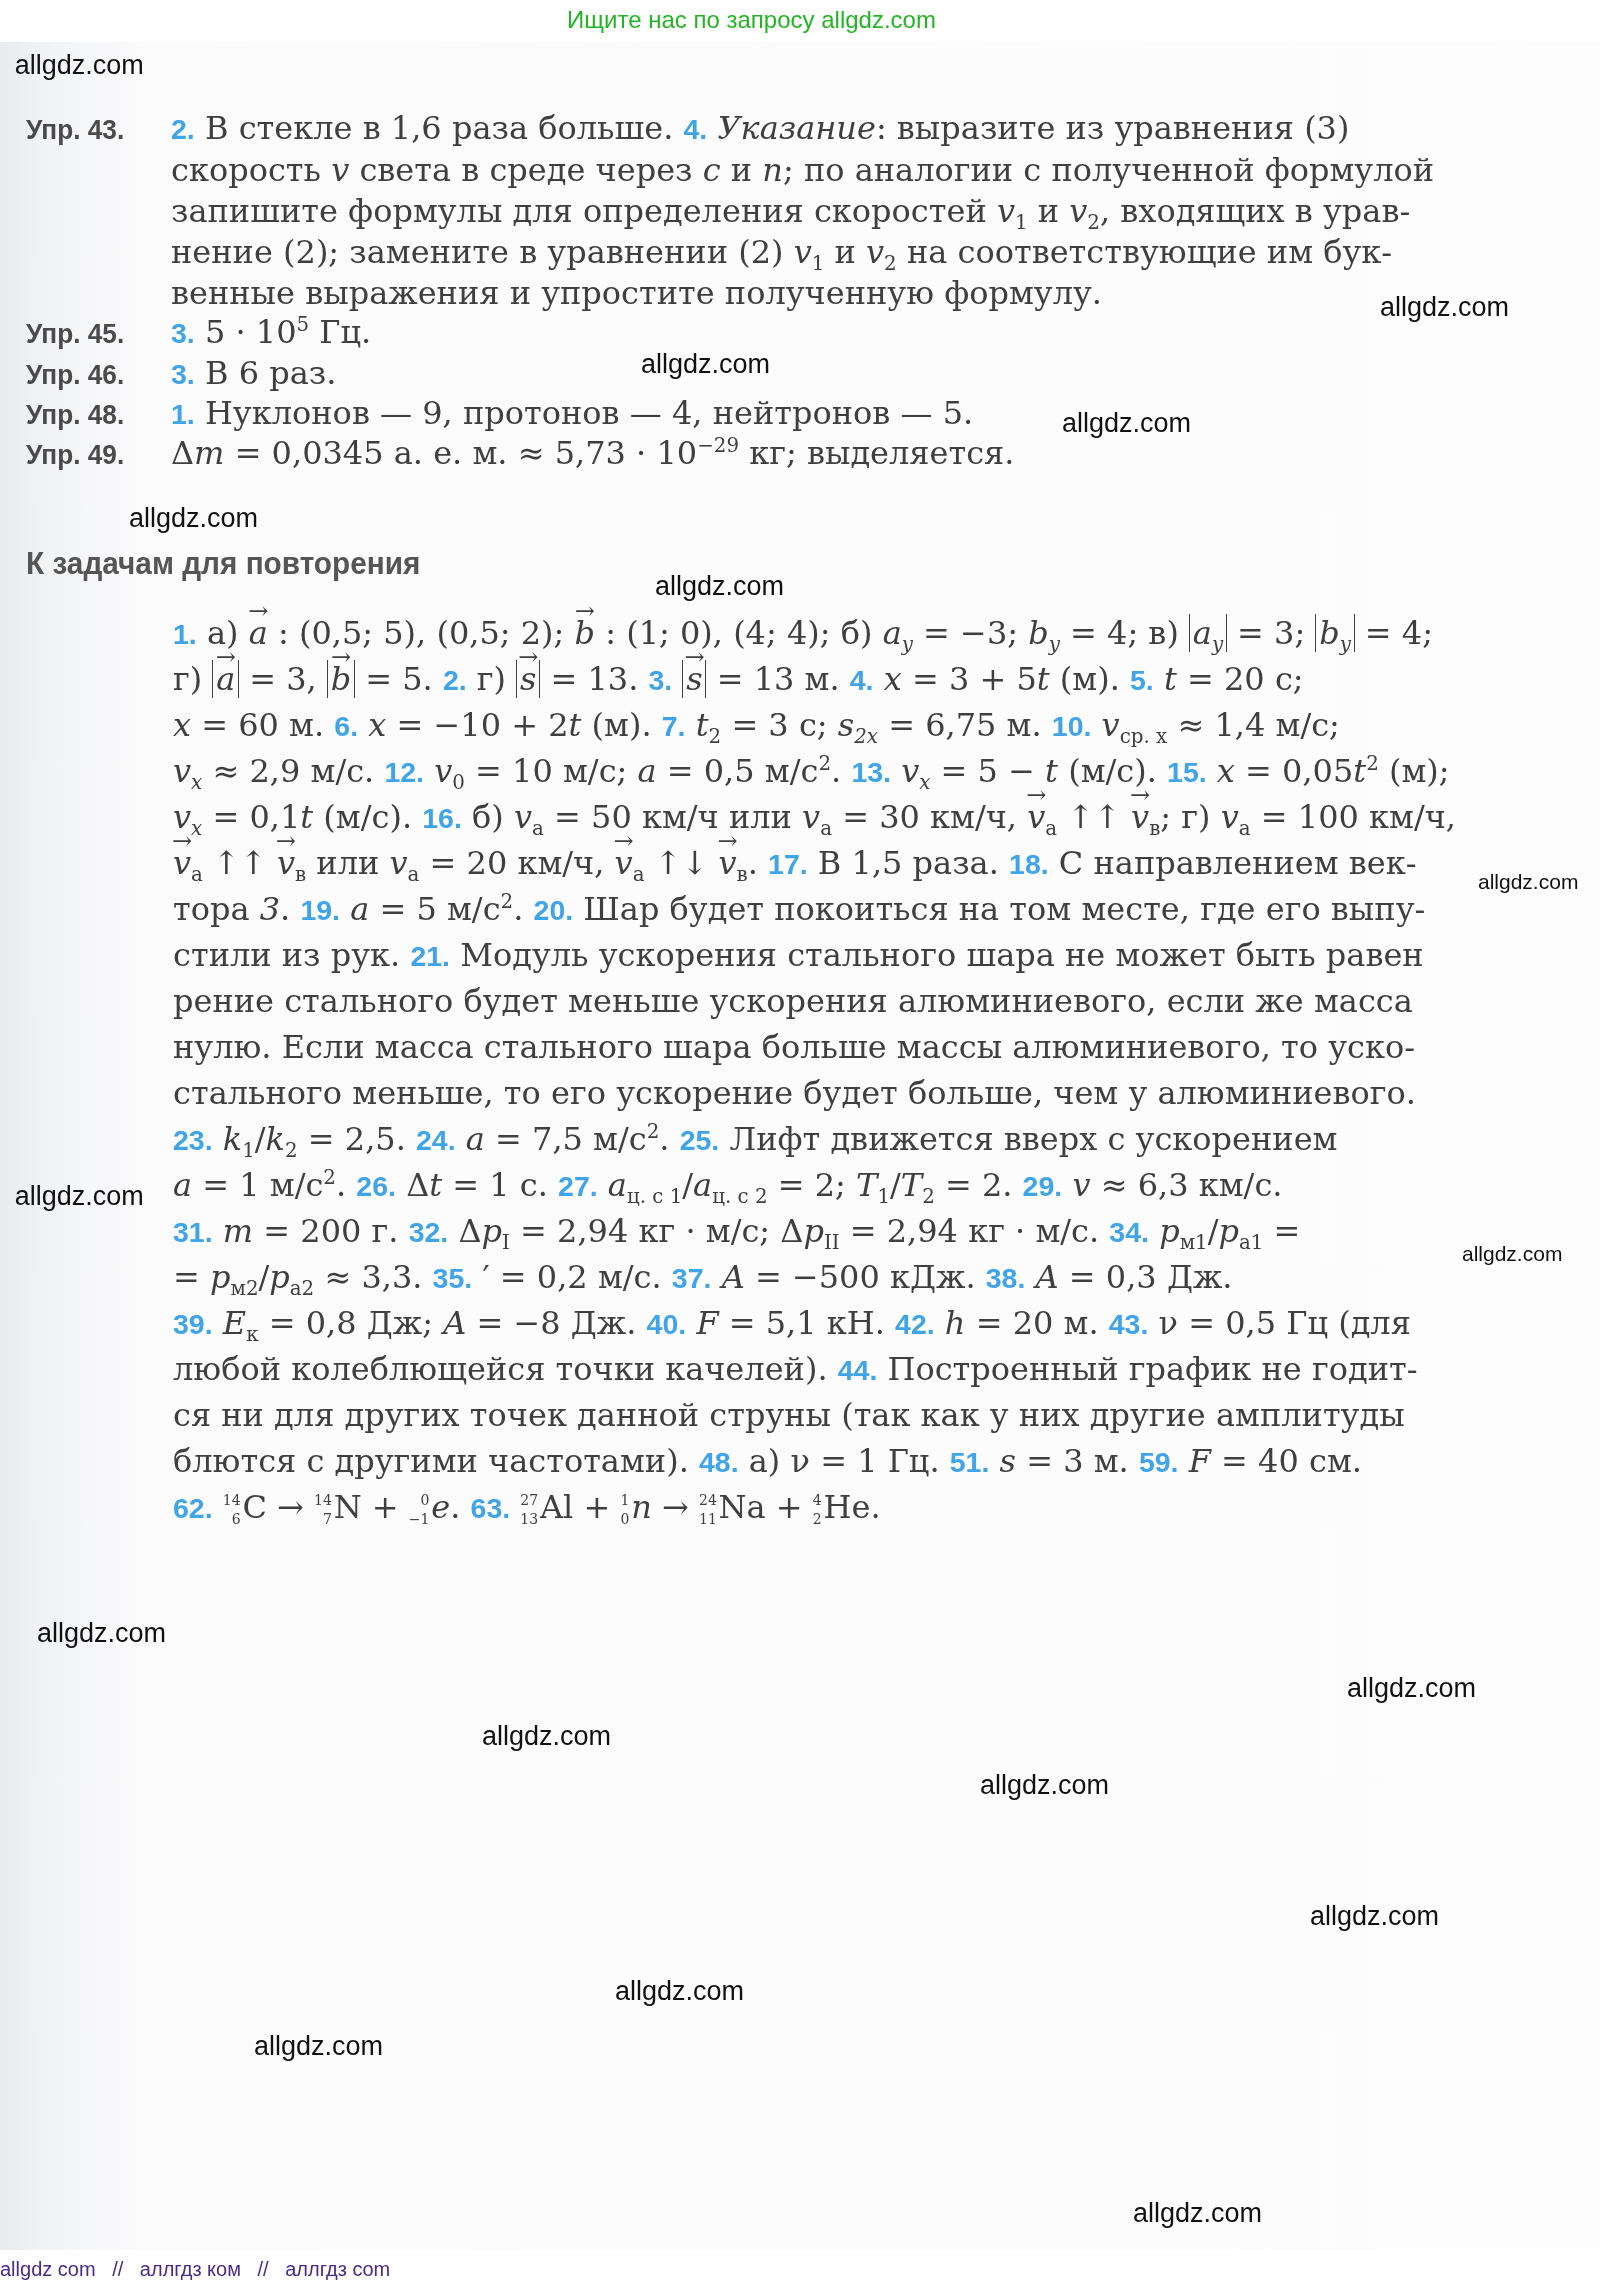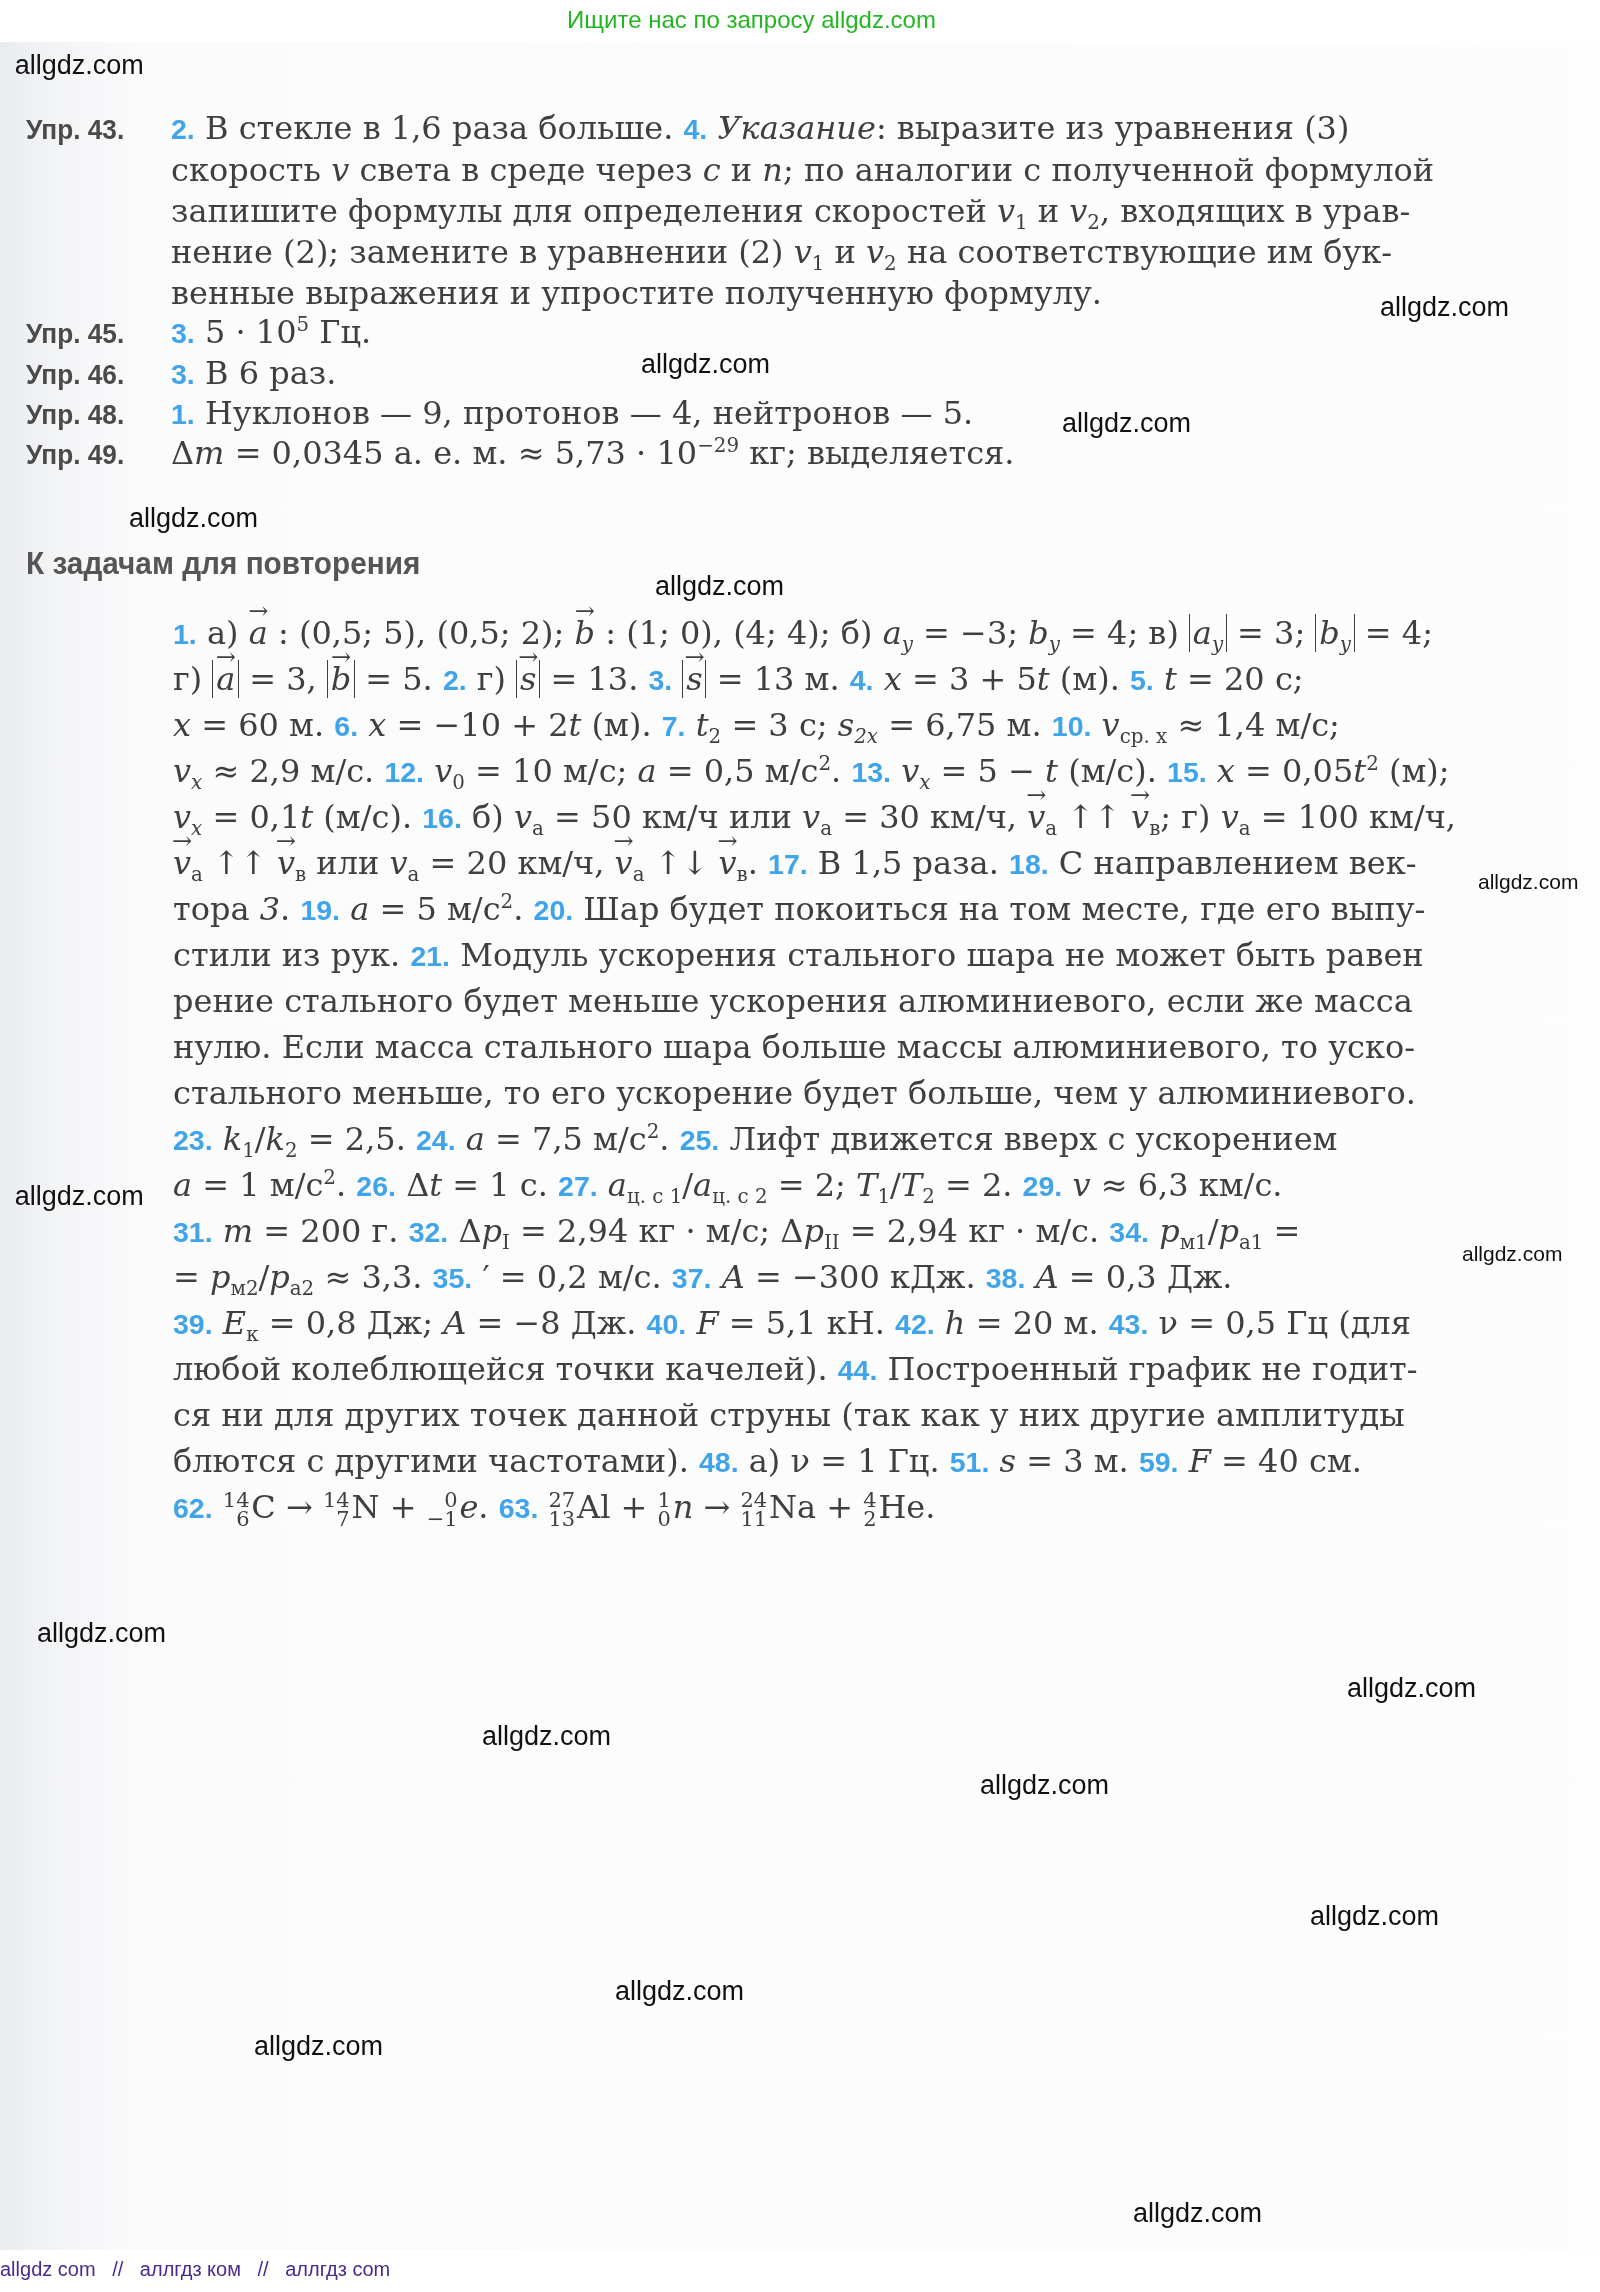--- a/index.html
+++ b/index.html
@@ -87,21 +87,21 @@
     }
     .review {
       position: absolute;
       left: 173px; top: 610px;
       width: 1315px;
       font-size: 32px;
       line-height: 46px;
     }
     .line { white-space: nowrap; display: flex; justify-content: space-between; height: 46px; }
     .line.last { justify-content: flex-start; gap: 9.2px; }
-    .iso { display: inline-flex; flex-direction: column; vertical-align: middle; font-size: 21px; line-height: 18.4px; text-align: right; margin-right: 1.8px; }
+    .iso { display: inline-flex; flex-direction: column; vertical-align: middle; font-size: 14px; line-height: 18.4px; text-align: right; margin-right: 1.8px; }
   </style>
 </head>
 <body>
 
 <div class="top-banner">Ищите нас по запросу allgdz.com</div>
 
 <div class="page"></div>
 
 <div class="wm" style="left:14.7px;top:50px">allgdz.com</div>
 <div class="wm" style="left:1380px;top:292px">allgdz.com</div>
@@ -237,21 +237,21 @@
     </div>
 
   <div class="line">
       <span>
     <span class="num">31.</span><span> </span><i>m</i><span> = 200 г. </span><span class="num">32.</span><span> Δ</span><i>p</i><sub>I</sub><span> = 2,94 кг · м/с; Δ</span><i>p</i><sub>II</sub><span> = 2,94 кг · м/с. </span><span class="num">34.</span><span> </span><i>p</i><sub>м1</sub><span>/</span><i>p</i><sub>а1</sub><span> =</span>
   </span>
     </div>
 
   <div class="line">
       <span>
-    <span>= </span><i>p</i><sub>м2</sub><span>/</span><i>p</i><sub>а2</sub><span> ≈ 3,3. </span><span class="num">35.</span><span> ′ = 0,2 м/с. </span><span class="num">37.</span><span> </span><i>A</i><span> = −300 кДж. </span><span class="num">38.</span><span> </span><i>A</i><span> = 0,3 Дж.</span>
+    <span>= </span><i>p</i><sub>м2</sub><span>/</span><i>p</i><sub>а2</sub><span> ≈ 3,3. </span><span class="num">35.</span><span> ′ = 0,2 м/с. </span><span class="num">37.</span><span> </span><i>A</i><span> = −500 кДж. </span><span class="num">38.</span><span> </span><i>A</i><span> = 0,3 Дж.</span>
   </span>
     </div>
 
   <div class="line">
       <span>
     <span class="num">39.</span><span> </span><i>E</i><sub>к</sub><span> = 0,8 Дж; </span><i>A</i><span> = −8 Дж. </span><span class="num">40.</span><span> </span><i>F</i><span> = 5,1 кН. </span><span class="num">42.</span><span> </span><i>h</i><span> = 20 м. </span><span class="num">43.</span><span> ν = 0,5 Гц (для</span>
   </span>
     </div>
 
   <div class="line">

